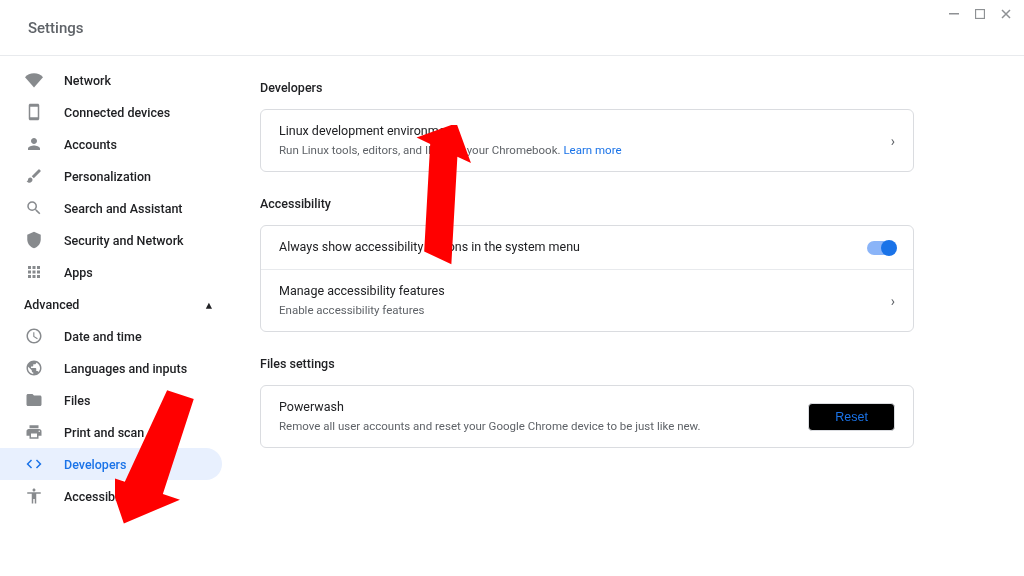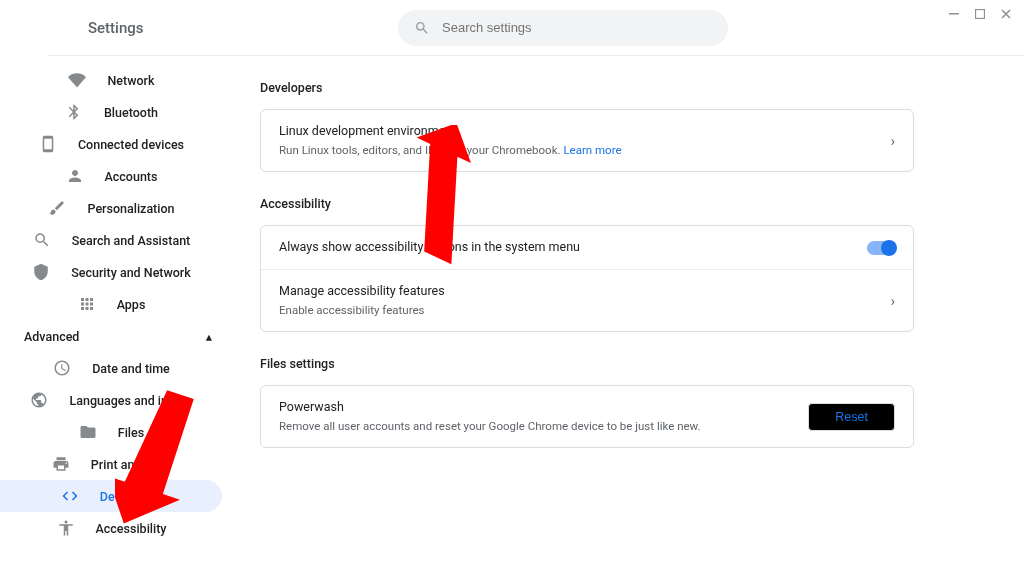--- a/index.html
+++ b/index.html
@@ -19,23 +19,22 @@
       display: flex;
       gap: 14px;
       align-items: center;
     }
     .wc { width: 12px; height: 12px; display: inline-flex; align-items: center; justify-content: center; opacity: 0.7; }
 
     .header {
       display: flex;
       align-items: center;
       height: 56px;
-      padding: 0 40px;
+      padding: 0 28px;
       border-bottom: 1px solid #e8eaed;
-      margin-left: 48px;
     }
     .header-title {
       font-size: 15px;
       color: #5f6368;
       font-weight: 500;
       width: 300px;
     }
     .search-bar {
       background: #f1f3f4;
       border-radius: 40px;
@@ -69,21 +68,20 @@
     .nav-item {
       display: flex;
       align-items: center;
       padding: 0 24px;
       height: 32px;
       font-size: 12.5px;
       color: #202124;
       cursor: pointer;
       border-radius: 0 16px 16px 0;
       margin-right: 14px;
-      justify-content: center;
     }
     .nav-item.active {
       background: #e8f0fe;
       color: #1a73e8;
     }
     .nav-item .icon-wrap {
       width: 20px;
       height: 20px;
       margin-right: 20px;
       display: inline-flex;
@@ -173,48 +171,34 @@
     </span>
   <span class="wc">
       <svg width="10" height="10">
         <path d="M1 1 L9 9 M9 1 L1 9" stroke="#5f6368" stroke-width="1.5"></path>
       </svg>
     </span>
 </div>
 
 <div class="header">
   <div class="header-title">Settings</div>
-  <div class="search-bar">
-    <svg width="16" height="16" viewBox="0 0 24 24" fill="#5f6368">
-        <path d="M15.5 14h-.79l-.28-.27A6.471 6.471 0 0016 9.5 6.5 6.5 0 109.5 16c1.61 0 3.09-.59 4.23-1.57l.27.28v.79l5 4.99L20.49 19l-4.99-5zm-6 0C7.01 14 5 11.99 5 9.5S7.01 5 9.5 5 14 7.01 14 9.5 11.99 14 9.5 14z"></path>
-      </svg>
-    <input class="search-input" placeholder="Search settings" style="">
-  </div>
 </div>
 
 <div class="body">
   <div class="sidebar">
 
     <div class="nav-item">
       <span class="icon-wrap">
           <svg width="18" height="18" viewBox="0 0 24 24" fill="#5f6368">
             <path d="M12 3C7 3 2.7 5 0 8.3L12 22 24 8.3C21.3 5 17 3 12 3z"></path>
           </svg>
         </span>
       <span class="nav-label">Network</span>
     </div>
 
-    <div class="nav-item">
-      <span class="icon-wrap">
-          <svg width="18" height="18" viewBox="0 0 24 24" fill="#5f6368">
-            <path d="M17.71 7.71L12 2h-1v7.59L6.41 5 5 6.41 10.59 12 5 17.59 6.41 19 11 14.41V22h1l5.71-5.71L13.41 12l4.3-4.29zM13 5.83l1.88 1.88L13 9.59V5.83zm1.88 10.46L13 18.17v-3.76l1.88 1.88z"></path>
-          </svg>
-        </span>
-      <span class="nav-label">Bluetooth</span>
-    </div>
 
     <div class="nav-item">
       <span class="icon-wrap">
           <svg width="18" height="18" viewBox="0 0 24 24" fill="#5f6368">
             <path d="M17 1H7c-1.1 0-2 .9-2 2v18c0 1.1.9 2 2 2h10c1.1 0 2-.9 2-2V3c0-1.1-.9-2-2-2zm0 18H7V5h10v14z"></path>
           </svg>
         </span>
       <span class="nav-label">Connected devices</span>
     </div>
 

